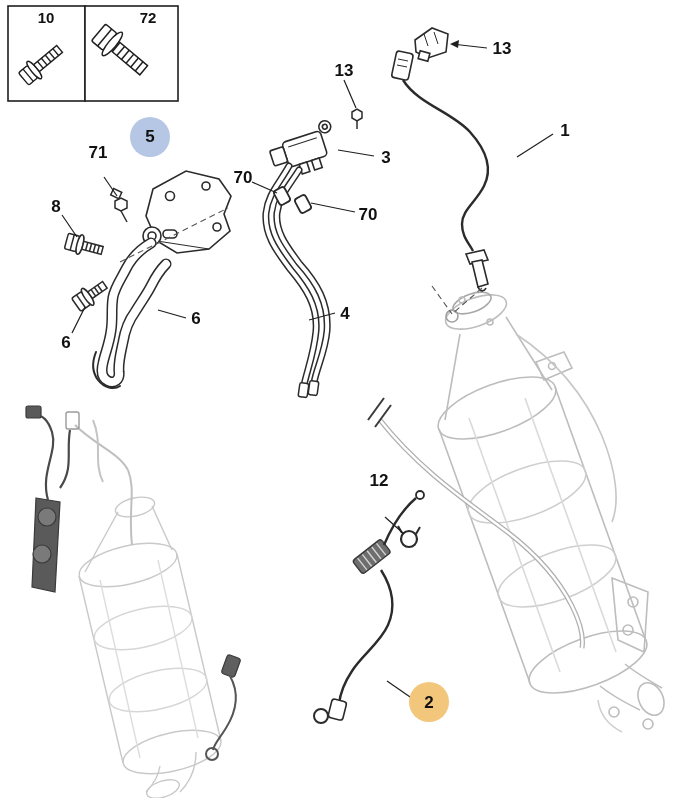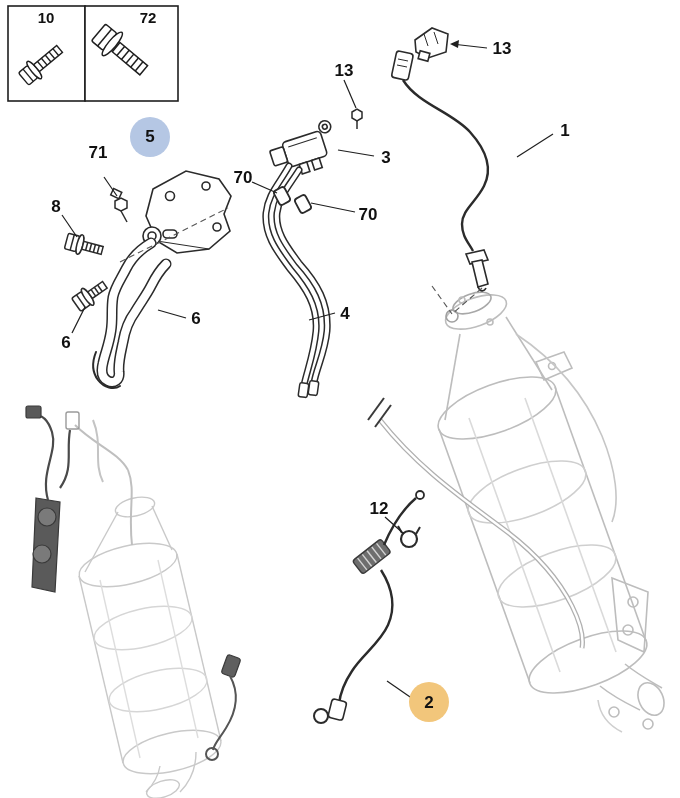--- a/index.html
+++ b/index.html
@@ -277,16 +277,16 @@
 <div class="callout" style="left:386px;top:157px">3</div>
 <div class="callout" style="left:565px;top:130px">1</div>
 <div class="callout" style="left:150px;top:136px">5</div>
 <div class="callout" style="left:98px;top:152px">71</div>
 <div class="callout" style="left:56px;top:206px">8</div>
 <div class="callout" style="left:243px;top:177px">70</div>
 <div class="callout" style="left:368px;top:214px">70</div>
 <div class="callout" style="left:196px;top:318px">6</div>
 <div class="callout" style="left:66px;top:342px">6</div>
 <div class="callout" style="left:345px;top:313px">4</div>
-<div class="callout" style="left:379px;top:508px">12</div>
+<div class="callout" style="left:379px;top:480px">12</div>
 <div class="callout" style="left:429px;top:702px">2</div>
 
 </div>
 
 </body></html>

